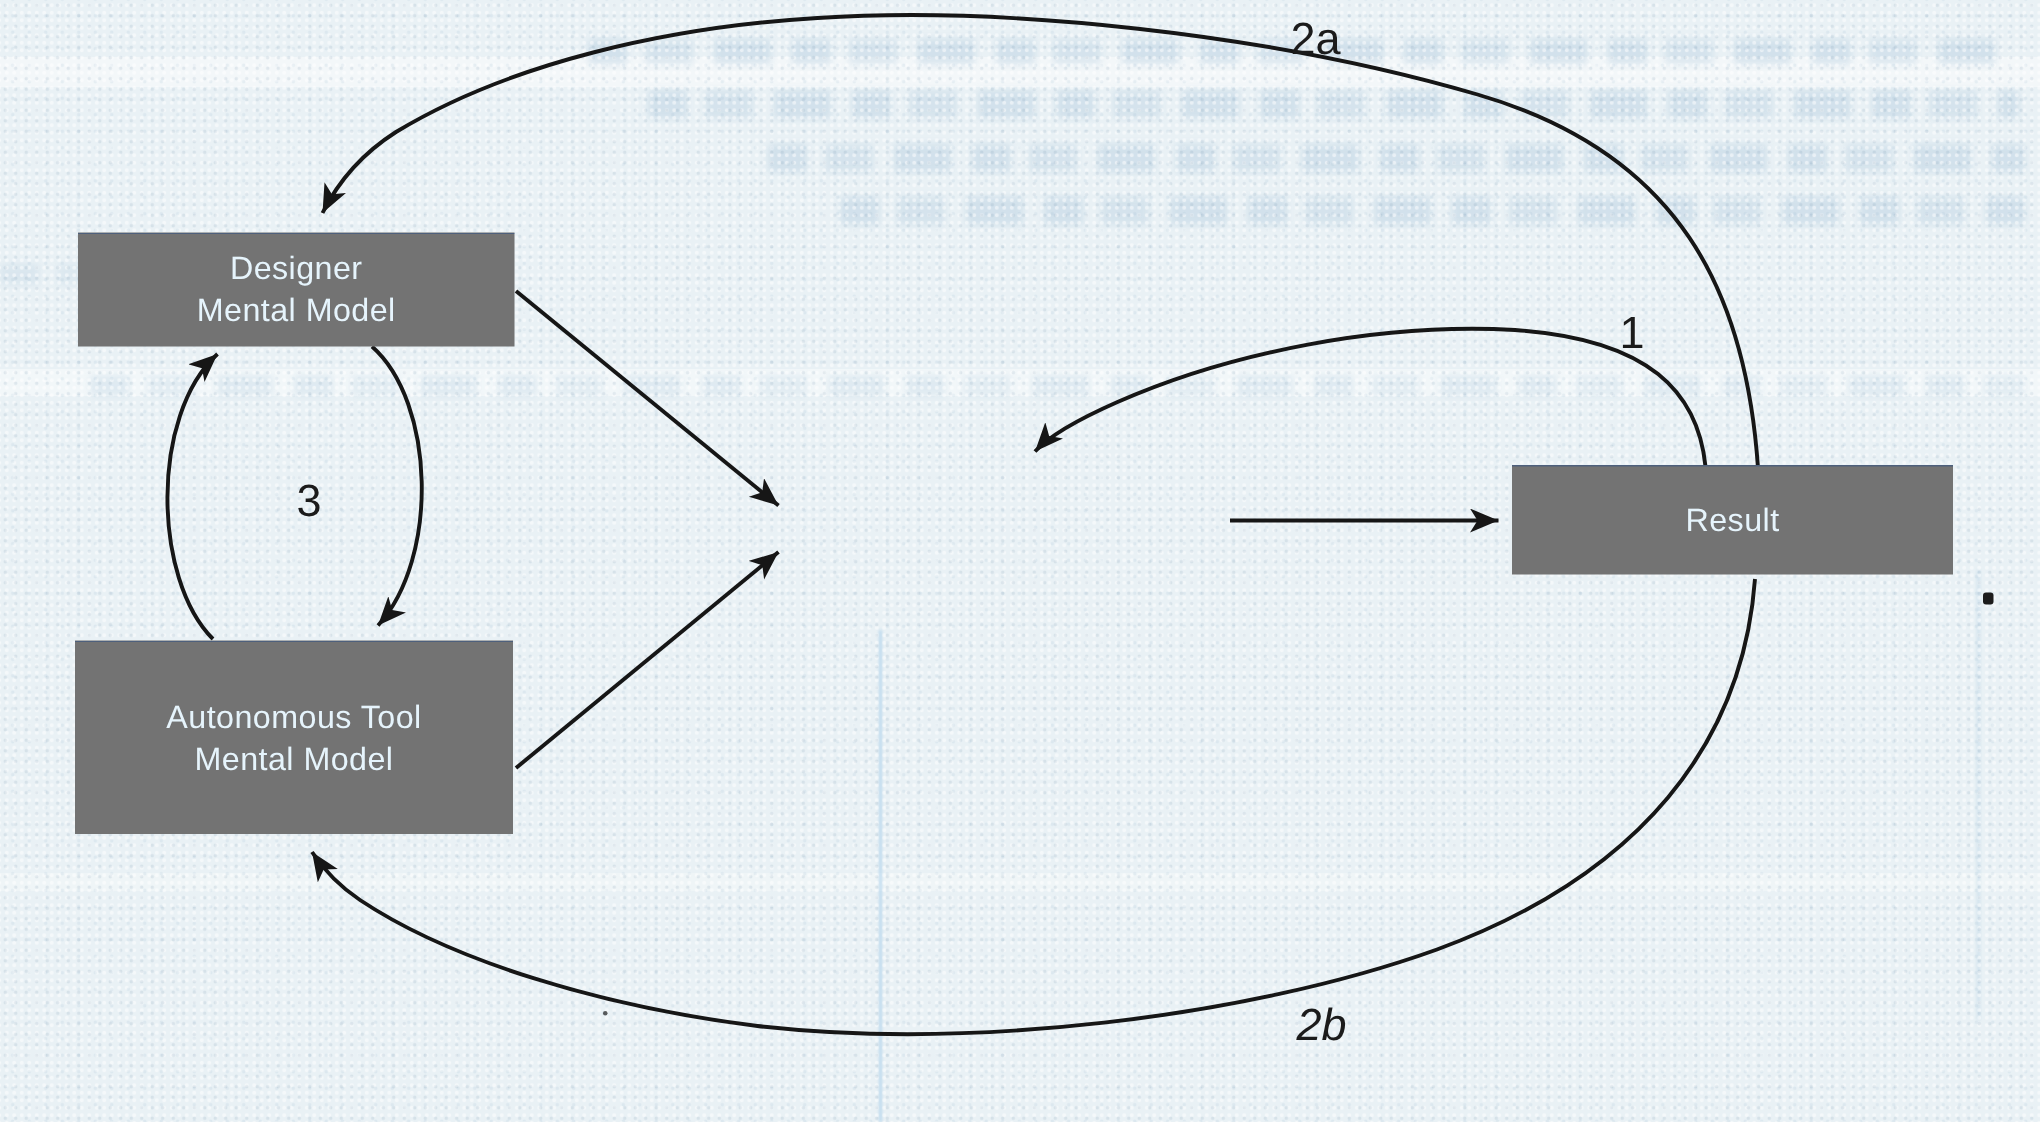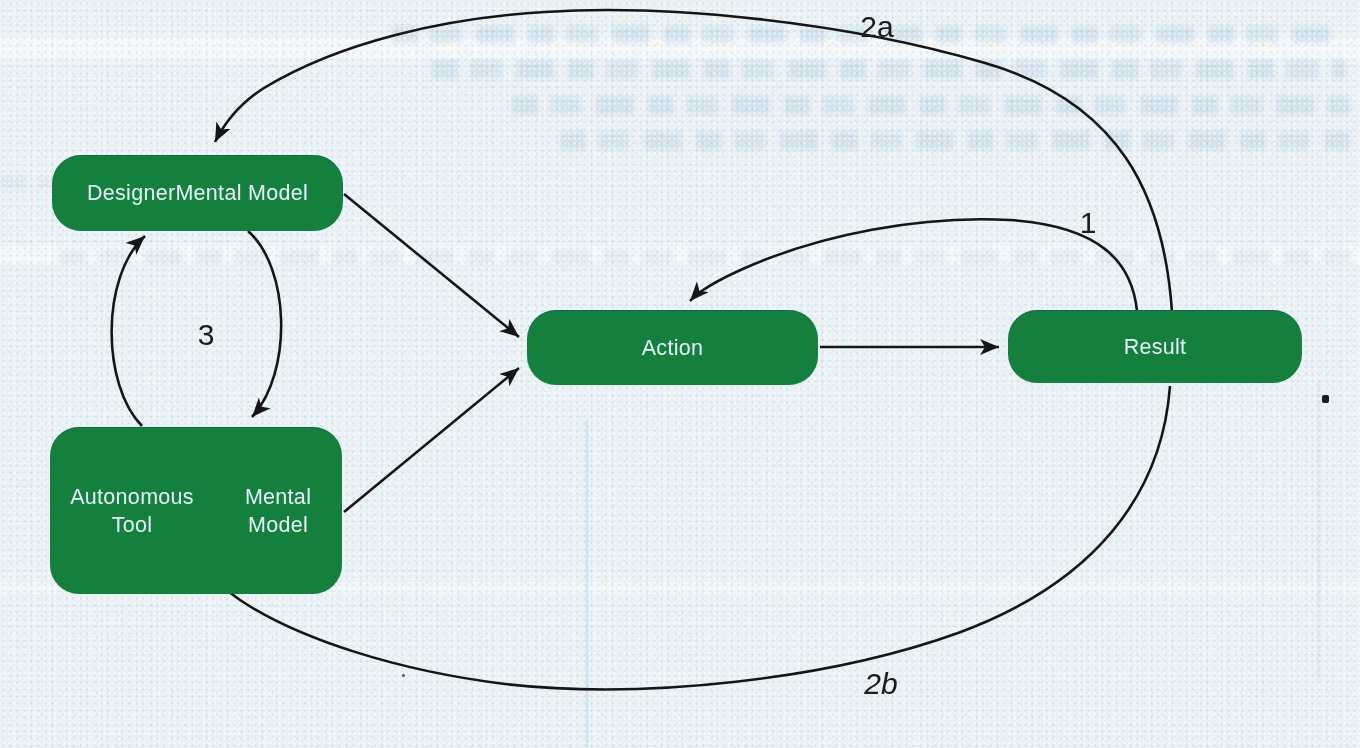--- a/index.html
+++ b/index.html
@@ -35,27 +35,26 @@
       rgba(148,183,210,.5) 84px 122px, transparent 122px 136px);
     filter:blur(2.6px);
     opacity:.55;
     border-radius:3px;
   }
   .scanline{position:absolute;z-index:0;pointer-events:none;filter:blur(1px);}
   .speck{position:absolute;background:#1c1c1c;border-radius:2px;z-index:4;}
   .arrows{position:absolute;left:0;top:0;z-index:2;}
   .node{
     position:absolute;z-index:3;
-    background:#15803d;
+    background:#737373;
     color:#e6f4fc;
-    display:flex;flex-direction:row;align-items:center;justify-content:center;
+    display:flex;flex-direction:column;align-items:center;justify-content:center;
     text-align:center;
     font-size:21.5px;line-height:28px;letter-spacing:.3px;
     box-shadow:inset 0 1px 0 rgba(10,60,140,.35);
-    border-radius:29px;
   }
   .node span{display:block;}
   .elabel{
     position:absolute;z-index:4;
     color:#1b1b1b;font-size:30px;line-height:1;
     transform:translate(-50%,-50%);
     white-space:nowrap;
     text-align:center;
   }
 </style>
@@ -103,28 +102,25 @@
       <path d="M 142 426 C 102 386 100 277 145 236" marker-end="url(#ah)"></path>
       <path d="M 248 231 C 290 268 293 372 252 417" marker-end="url(#ah)"></path>
     </g>
   </svg>
 
   <div class="node" style="left:52px;top:155px;width:291px;height:76px;">
     <span>Designer</span>
     <span>Mental Model</span>
   </div>
 
-  <div class="node" style="left:50px;top:427px;width:292px;height:167px;">
+  <div class="node" style="left:50px;top:427px;width:292px;height:129px;">
     <span>Autonomous Tool</span>
     <span>Mental Model</span>
   </div>
 
-  <div class="node" style="left:527px;top:310px;width:291px;height:75px;">
-    <span>Action</span>
-  </div>
 
   <div class="node" style="left:1008px;top:310px;width:294px;height:73px;">
     <span>Result</span>
   </div>
 
   <span class="elabel" style="left:877px;top:27px;">2a</span>
   <span class="elabel" style="left:1088px;top:223px;">1</span>
   <span class="elabel" style="left:206px;top:335px;">3</span>
   <span class="elabel" style="left:881px;top:684px;font-style:italic;">2b</span>
 

